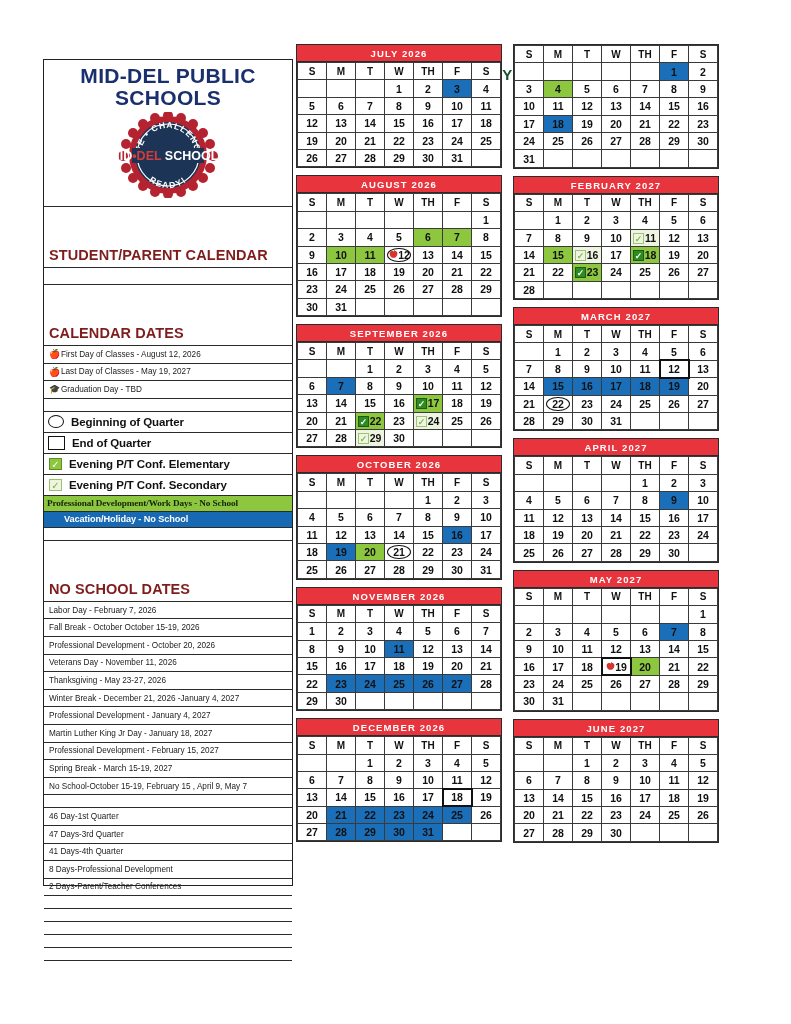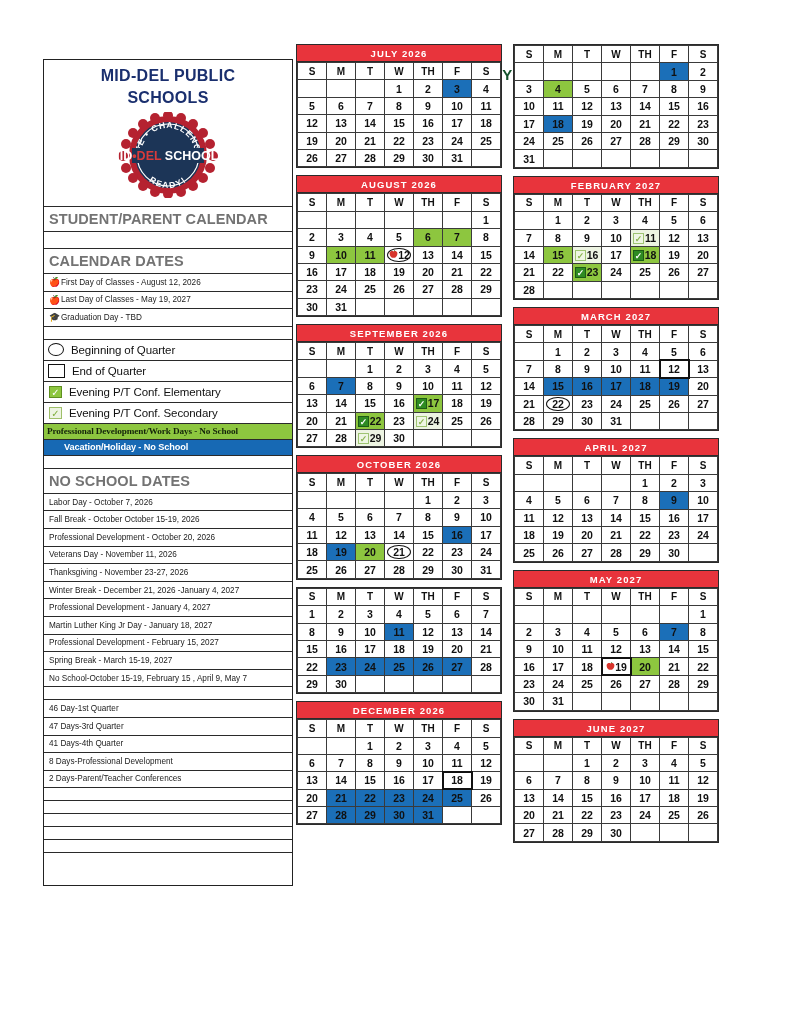--- a/index.html
+++ b/index.html
@@ -33,50 +33,50 @@
     border: 1.6px solid #222;
     background: #fff;
   }
   .lp-row {
     border-bottom: 1.3px solid #2a2a2a;
     padding: 0 5px;
     display: flex; align-items: center;
     overflow: hidden; white-space: nowrap;
   }
   .lp-head {
-    font-size: 14.5px; font-weight: bold; color: #737373;
-    height: 25px; letter-spacing: .1px;
+    font-size: 14.5px; font-weight: bold; color: #7f1d1d;
+    height: 25px; letter-spacing: .1px; margin-top: 36px;
   }
   .lp-small {
     font-size: 8.2px; color: #1b1b1b; height: 17.6px;
   }
   .lp-blank { height: 17px; }
   .lp-blank-sm { height: 13px; }
 
   
   #masthead {
     height: 147px;
     border-bottom: 1.4px solid #2a2a2a;
     display: flex; flex-direction: column; align-items: center;
     padding-top: 5px;
   }
   #masthead .mh-line {
-    font-size: 16px; font-weight: bold; color: #1a2f6e;
+    font-size: 21px; font-weight: bold; color: #1a2f6e;
     line-height: 22px; letter-spacing: .3px;
   }
   #logo-wrap { margin-top: 3px; }
 
   
   .legend-row {
     height: 21px; display: flex; align-items: center;
     border-bottom: 1.3px solid #2a2a2a;
     padding-left: 4px;
   }
   .legend-label {
-    font-size: 11.5px; font-weight: normal; color: #111;
+    font-size: 11.5px; font-weight: bold; color: #111;
     margin-left: 7px; letter-spacing: -.1px;
   }
   .swatch-circle {
     width: 16px; height: 13px; border: 1.5px solid #111;
     border-radius: 50%; background: #fff; flex: none;
   }
   .swatch-square {
     width: 17px; height: 14px; border: 1.5px solid #111;
     background: #fff; flex: none;
   }
@@ -263,25 +263,25 @@
       <span class="swatch-chk-sec">✓</span>
       <span class="legend-label">Evening P/T Conf. Secondary</span>
     </div>
 
     <div class="legend-bar bar-green">Professional Development/Work Days - No School</div>
     <div class="legend-bar bar-blue">Vacation/Holiday - No School</div>
 
     <div class="lp-row lp-blank-sm"></div>
     <div class="lp-row lp-head">NO SCHOOL DATES</div>
 
-    <div class="lp-row lp-small">Labor Day - October 7, 2026</div>
+    <div class="lp-row lp-small">Labor Day - February 7, 2026</div>
     <div class="lp-row lp-small">Fall Break - October October 15-19, 2026</div>
     <div class="lp-row lp-small">Professional Development - October 20, 2026</div>
     <div class="lp-row lp-small">Veterans Day - November 11, 2026</div>
-    <div class="lp-row lp-small">Thanksgiving - November 23-27, 2026</div>
+    <div class="lp-row lp-small">Thanksgiving - May 23-27, 2026</div>
     <div class="lp-row lp-small">Winter Break - December 21, 2026 -January 4, 2027</div>
     <div class="lp-row lp-small">Professional Development - January 4, 2027</div>
     <div class="lp-row lp-small">Martin Luther King  Jr Day - January 18, 2027</div>
     <div class="lp-row lp-small">Professional Development - February 15, 2027</div>
     <div class="lp-row lp-small">Spring Break - March 15-19, 2027</div>
     <div class="lp-row lp-small">No School-October 15-19, February 15 , April 9, May 7</div>
 
     <div class="lp-row lp-blank-sm"></div>
 
     <div class="lp-row lp-small">46 Day-1st Quarter</div>
@@ -556,20 +556,21 @@
               <td><span class="num">27</span></td>
               <td><span class="num">28</span></td>
               <td><span class="num">29</span></td>
               <td><span class="num">30</span></td>
               <td><span class="num">31</span></td>
             </tr>
           </tbody>
         </table>
       </div>
       <div class="month">
+        <div class="month-title">NOVEMBER 2026</div>
         <table class="cal">
           <thead>
             <tr>
               <th>S</th>
               <th>M</th>
               <th>T</th>
               <th>W</th>
               <th>TH</th>
               <th>F</th>
               <th>S</th>

